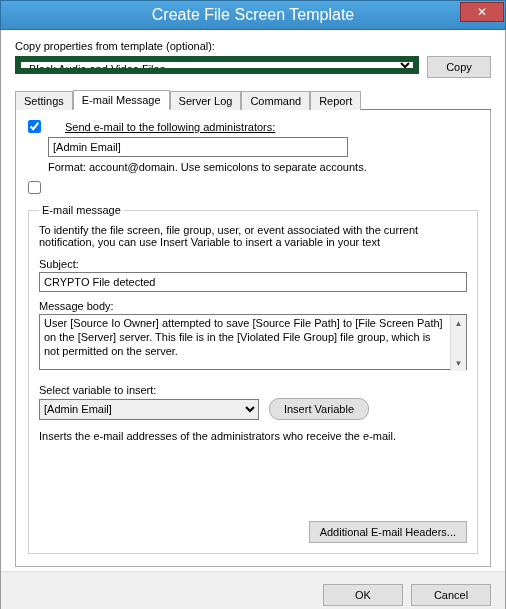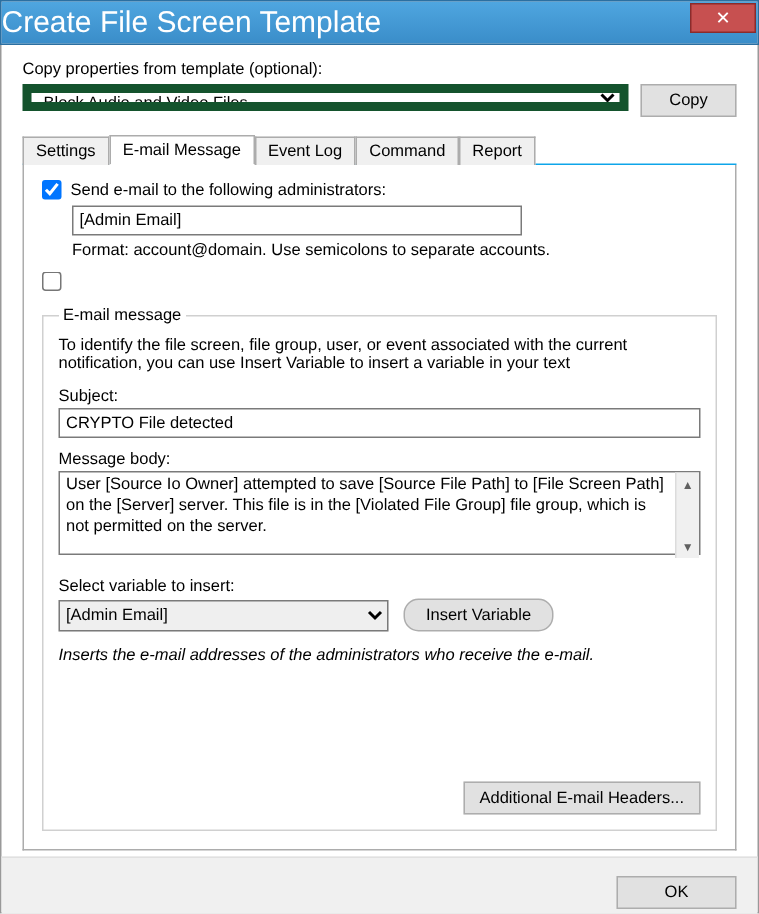--- a/index.html
+++ b/index.html
@@ -18,23 +18,23 @@
   .titlebar {
     height: 30px;
     background: linear-gradient(#4fa6e0, #3a8dc9);
     display: flex;
     align-items: center;
     position: relative;
     border: 1px solid #2b6fa1;
   }
   .titlebar .title {
     flex: 1;
-    text-align: left;
+    text-align: center;
     color: #fff;
-    font-size: 20px;
+    font-size: 16px;
     font-weight: 400;
   }
   .titlebar .close {
     width: 44px;
     height: 20px;
     background: #c75050;
     display: flex;
     align-items: center;
     justify-content: center;
     color: #fff;
@@ -109,22 +109,23 @@
     flex: 1;
     display: flex;
     flex-direction: column;
     background: #fff;
     overflow: hidden;
   }
 
   .chk-row {
     display: flex;
     align-items: center;
-    gap: 6px;
+    gap: 24px;
     margin-bottom: 4px;
+    text-decoration: underline;
   }
   .chk-row input[type=checkbox] {
     width: 13px; height: 13px; margin: 0;
   }
 
   .to-input {
     width: 300px;
     margin-left: 20px;
     margin-bottom: 4px;
   }
@@ -196,21 +197,21 @@
 
   .var-row {
     display: flex;
     align-items: center;
     gap: 10px;
     margin-bottom: 4px;
   }
   .var-row select { width: 220px; height: 21px; font: inherit; border: 1px solid #7a7a7a; }
   .var-row .btn { min-width: 100px; border-radius: 10px; }
 
-  .var-desc { margin-top: 6px; font-style: italic; }
+  .var-desc { margin-top: 6px; }
 
   .footer-inpane {
     display: flex;
     justify-content: flex-end;
     margin-top: auto;
     padding-top: 10px;
   }
   .footer-inpane .btn { min-width: 150px; }
 
   .dialog-footer {
@@ -240,21 +241,21 @@
   <div class="copy-row">
     <select>
       <option>Block Audio and Video Files</option>
     </select>
     <button class="btn">Copy</button>
   </div>
 
   <div class="tabbar">
     <div class="tab">Settings</div>
     <div class="tab active">E-mail Message</div>
-    <div class="tab">Event Log</div>
+    <div class="tab">Server Log</div>
     <div class="tab">Command</div>
     <div class="tab">Report</div>
   </div>
 
   <div class="tabpane">
 
     <label class="chk-row">
       <input type="checkbox" checked="" style="">
       <span>Send e-mail to the following administrators:</span>
     </label>
@@ -293,15 +294,16 @@
 
       <div class="footer-inpane">
         <button class="btn">Additional E-mail Headers...</button>
       </div>
     </fieldset>
 
   </div>
 
   <div class="dialog-footer">
     <button class="btn">OK</button>
+    <button class="btn">Cancel</button>
   </div>
 
 </div>
 
 </body></html>

